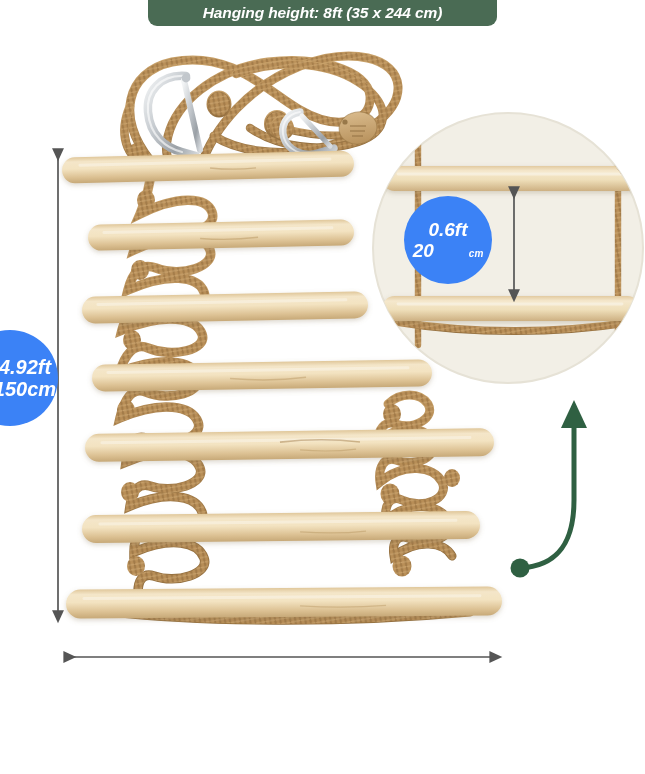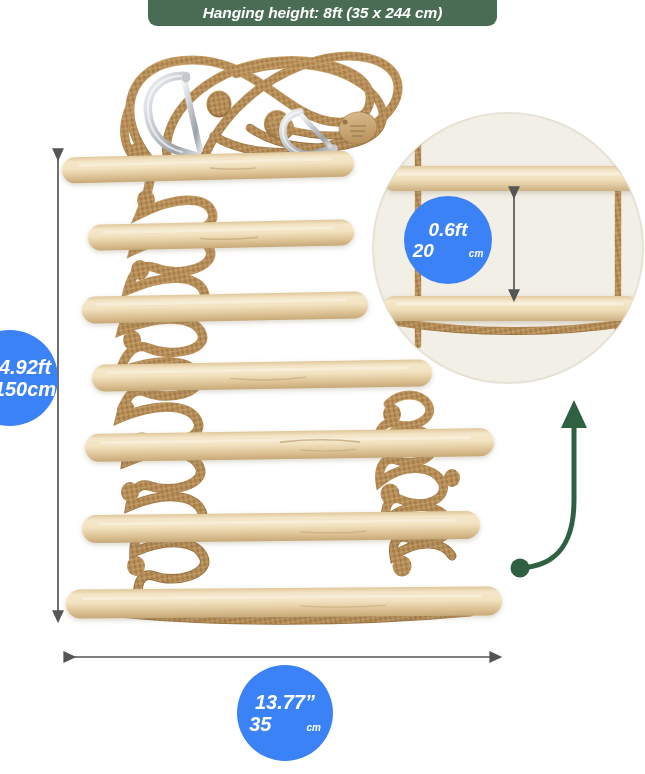--- a/index.html
+++ b/index.html
@@ -377,23 +377,19 @@
 
   <div class="header-banner">
     <span class="header-banner-text">Hanging height: 8ft (35 x 244 cm)</span>
   </div>
 
   <div class="badge" id="badge-height">
     <span class="badge-line-1">4.92ft</span>
     <span class="badge-line-2">150cm</span>
   </div>
 
-  <div class="badge" id="badge-width">
-    <span class="badge-line-1">13.77”</span>
-    <span class="badge-line-2"><span>35</span><span class="badge-unit-sm">cm</span></span>
-  </div>
 
   <div class="badge" id="badge-rung">
     <span class="badge-line-1">0.6ft</span>
     <span class="badge-line-2"><span>20</span><span class="badge-unit-sm">cm</span></span>
   </div>
 
 </div>
 
 </body></html>

